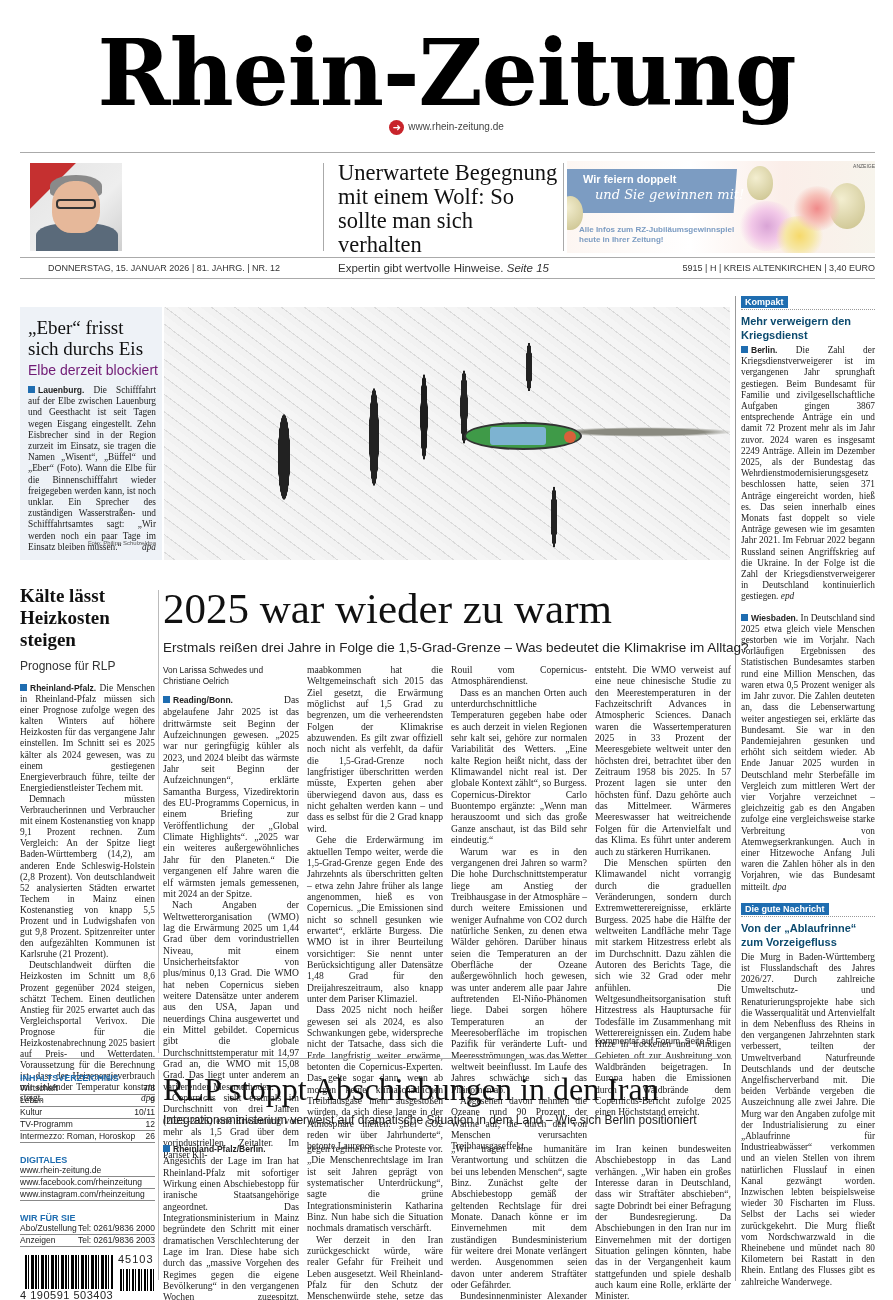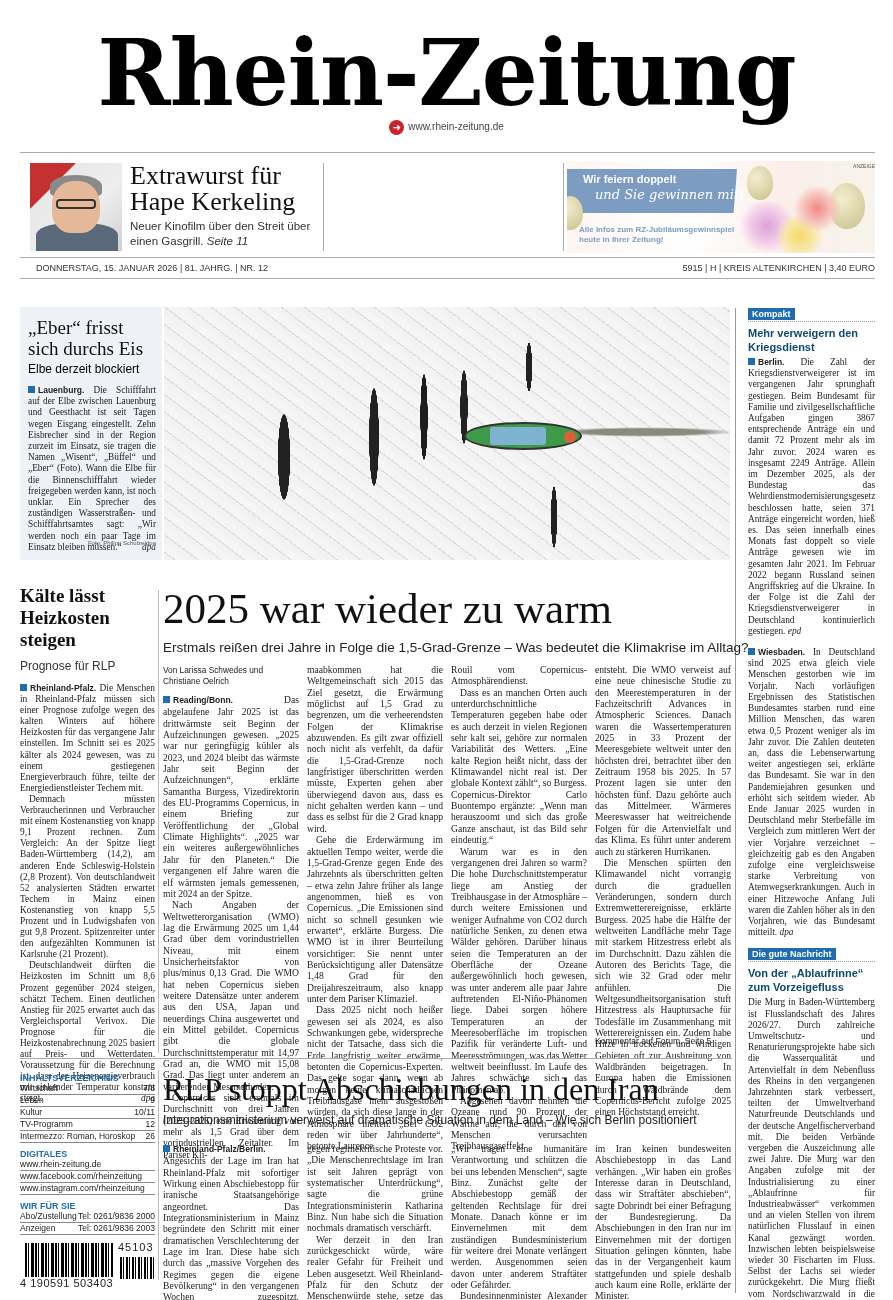--- a/index.html
+++ b/index.html
@@ -31,46 +31,46 @@
   #ad { position: absolute; left: 547px; top: 8px; width: 308px; height: 92px; background: linear-gradient(90deg, #fdf6f2 0%, #fff 40%, #fbeee9 70%, #f7f4ec 100%); overflow: hidden; }
   #ad-label { position: absolute; right: 0; top: 2px; font-family: "Liberation Sans", sans-serif; font-size: 5px; color: #555; }
   #ad-banner { position: absolute; left: 0; top: 8px; width: 170px; height: 44px; background: #7c9cc2; clip-path: polygon(0 0, 100% 0, 98% 100%, 30% 100%, 22% 118%, 18% 100%, 0 100%); }
   #ad-l1 { position: absolute; left: 16px; top: 12px; font-family: "Liberation Sans", sans-serif; font-weight: bold; font-size: 11px; color: #fff; }
   #ad-l2 { position: absolute; left: 28px; top: 26px; font-family: "DejaVu Serif", serif; font-style: italic; font-size: 13px; color: #fff; }
   #ad-info { position: absolute; left: 12px; top: 64px; font-family: "Liberation Sans", sans-serif; font-weight: bold; font-size: 8px; line-height: 10px; color: #7c9cc2; }
   .balloon { position: absolute; border-radius: 50% 50% 48% 48%; background: radial-gradient(circle at 35% 35%, #f3eed0, #c9c08a); }
   .burst { position: absolute; border-radius: 50%; }
 
   #dateline { left: 20px; top: 257px; width: 855px; height: 22px; border-top: 1px solid #aaa; border-bottom: 1px solid #aaa; font-family: "Liberation Sans", sans-serif; font-size: 9px; color: #333; }
-  #dateline .l { position: absolute; left: 0; top: 5px; padding-left: 16px; }
+  #dateline .l { position: absolute; left: 12px; top: 5px; padding-left: 16px; }
   #dateline .c { position: absolute; left: 0; width: 100%; top: 5px; text-align: center; font-weight: bold; font-size: 8.5px; }
   #dateline .r { position: absolute; right: 0; top: 5px; }
 
   
   #eber-box { left: 20px; top: 307px; width: 142px; height: 253px; background: #eef2f7; }
   #eber-title { position: absolute; left: 8px; top: 10px; width: 130px; font-family: "Liberation Serif", serif; font-size: 19px; line-height: 21px; color: #111; }
-  #eber-sub { position: absolute; left: 8px; top: 55px; font-family: "Liberation Sans", sans-serif; font-size: 12px; color: #000000; }
+  #eber-sub { position: absolute; left: 8px; top: 55px; font-family: "Liberation Sans", sans-serif; font-size: 14px; color: #701a75; }
   #eber-text { position: absolute; left: 8px; top: 78px; width: 128px; font-size: 9.3px; line-height: 11.2px; }
   #eber-credit { position: absolute; right: 6px; top: 233px; font-family: "Liberation Sans", sans-serif; font-size: 6px; color: #555; }
   #ice-photo { left: 164px; top: 307px; width: 566px; height: 253px; background:
       radial-gradient(ellipse 10px 70px at 120px 150px, #222 60%, transparent 62%),
       radial-gradient(ellipse 8px 80px at 210px 130px, #222 60%, transparent 62%),
       radial-gradient(ellipse 6px 70px at 260px 110px, #1d1d1d 60%, transparent 62%),
       radial-gradient(ellipse 6px 60px at 300px 100px, #222 60%, transparent 62%),
       radial-gradient(ellipse 5px 40px at 365px 60px, #222 60%, transparent 62%),
       radial-gradient(ellipse 5px 50px at 390px 210px, #222 60%, transparent 62%),
       radial-gradient(ellipse 150px 8px at 480px 125px, #8a8a80 40%, transparent 60%),
       repeating-linear-gradient(37deg, #f2f2f2 0 6px, #dadada 6px 7px, #f5f5f5 7px 14px),
       #eee; overflow: hidden; }
   #boat { position: absolute; left: 300px; top: 115px; width: 118px; height: 28px; border-radius: 50%; background: #3f9a48; border: 2px solid #333; }
   #boat .deck { position: absolute; left: 24px; top: 3px; width: 56px; height: 18px; background: #7db3d1; border-radius: 3px; }
   #boat .bow { position: absolute; right: 4px; top: 7px; width: 12px; height: 12px; background: #d8603a; border-radius: 50%; }
 
   
-  #right-col { left: 735px; top: 308px; width: 140px; height: 985px; border-left: 1px solid #999; padding-left: 12px; }
+  #right-col { left: 735px; top: 296px; width: 140px; height: 985px; border-left: 1px solid #999; padding-left: 5px; }
   .tag { display: inline-block; background: #1f6db0; color: #fff; font-family: "Liberation Sans", sans-serif; font-weight: bold; font-size: 9px; padding: 1px 4px; }
   .tag-line { height: 14px; border-bottom: 1px dotted #999; position: relative; margin-bottom: 4px; }
   .tag-line .tag { position: absolute; left: 0; top: 0; }
   .rc-h { font-family: "Liberation Sans", sans-serif; font-weight: bold; font-size: 11px; line-height: 14px; color: #0c4a6e; margin-bottom: 3px; }
   .rc-text { font-size: 9.3px; line-height: 11.2px; text-align: justify; color: #222; }
 
   
   #kalte { left: 20px; top: 585px; width: 135px; height: 470px; }
   #kalte-title { font-family: "Liberation Serif", serif; font-weight: bold; font-size: 19px; line-height: 22px; color: #111; }
   #kalte-sub { font-family: "Liberation Sans", sans-serif; font-size: 12px; margin: 8px 0 10px; color: #333; }
@@ -79,21 +79,21 @@
   #hline-1 { left: 20px; top: 1058px; width: 712px; height: 1px; background: #aaa; }
 
   
   #main-head { left: 163px; top: 585px; font-family: "Liberation Serif", serif; font-size: 43px; line-height: 48px; color: #111; }
   #main-sub { left: 163px; top: 640px; font-family: "Liberation Sans", sans-serif; font-size: 13.5px; color: #222; }
   #byline { left: 163px; top: 665px; width: 135px; font-family: "Liberation Sans", sans-serif; font-size: 8.3px; line-height: 10.5px; }
   .main-col { position: absolute; width: 136px; }
 
   
   #index-box { left: 20px; top: 1073px; width: 135px; font-family: "Liberation Sans", sans-serif; font-size: 8.5px; color: #222; }
-  .ix-h { font-weight: bold; color: #1f6db0; font-size: 9px; margin-top: 6px; }
+  .ix-h { font-weight: bold; color: #1f6db0; font-size: 9px; margin-top: 12px; }
   .ix-h:first-child { margin-top: 0; }
   .ix-row { display: flex; justify-content: space-between; border-bottom: 1px solid #888; line-height: 11px; }
   #barcode { margin-top: 6px; height: 48px; position: relative; }
   #barcode .bars { position: absolute; left: 5px; top: 2px; width: 88px; height: 34px; background: repeating-linear-gradient(90deg, #000 0 2px, #fff 2px 3px, #000 3px 4px, #fff 4px 6px, #000 6px 9px, #fff 9px 10px); }
   #barcode .num1 { position: absolute; left: 0; top: 36px; font-size: 11px; letter-spacing: 0.5px; }
   #barcode .num2 { position: absolute; left: 98px; top: 0px; font-size: 11px; letter-spacing: 1px; }
   #barcode .bars2 { position: absolute; left: 100px; top: 16px; width: 35px; height: 22px; background: repeating-linear-gradient(90deg, #000 0 2px, #fff 2px 3px, #000 3px 4px, #fff 4px 6px); }
 
   #iran-head { left: 163px; top: 1070px; font-family: "Liberation Serif", serif; font-size: 32px; line-height: 38px; color: #111; }
   #iran-sub { left: 163px; top: 1113px; font-family: "Liberation Sans", sans-serif; font-size: 12px; color: #222; }
@@ -109,27 +109,27 @@
   </div>
 </div>
 
 <div id="teaser-row" class="abs">
   <div class="teaser-photo">
     <div class="scarf"></div>
       <div class="hair"></div>
       <div class="face"></div>
       <div class="glasses"></div>
   </div>
-  <div class="abs" style="left:110px; top:10px; width:185px;">
-    <div class="teaser-h">Extrawurst für Hape Kerkeling</div>
+  <div class="abs" style="left:303px; top:10px; width:1px; height:88px; background:#aaa;"></div>
+  <div class="abs" style="left:318px; top:8px; width:220px;">
+    <div class="teaser-h" style="font-size:22.5px; line-height:24px;">Unerwartete Begegnung mit einem Wolf: So sollte man sich verhalten</div>
     <div class="teaser-sub" style="margin-top:4px;">
-      <span>Neuer Kinofilm über den Streit über einen Gasgrill.</span> <i>Seite 11</i>
-    </div>
-  </div>
-  <div class="abs" style="left:303px; top:10px; width:1px; height:88px; background:#aaa;"></div>
+      <span>Expertin gibt wertvolle Hinweise.</span> <i>Seite 15</i>
+    </div>
+  </div>
   <div class="abs" style="left:543px; top:10px; width:1px; height:88px; background:#aaa;"></div>
   <div id="ad">
     <div id="ad-label">ANZEIGE</div>
     <div id="ad-banner"></div>
     <div id="ad-l1">Wir feiern doppelt</div>
     <div id="ad-l2">und Sie gewinnen mit!</div>
     <div id="ad-info">
       <div>Alle Infos zum RZ-Jubiläumsgewinnspiel</div>
       <div>heute in Ihrer Zeitung!</div>
     </div>

